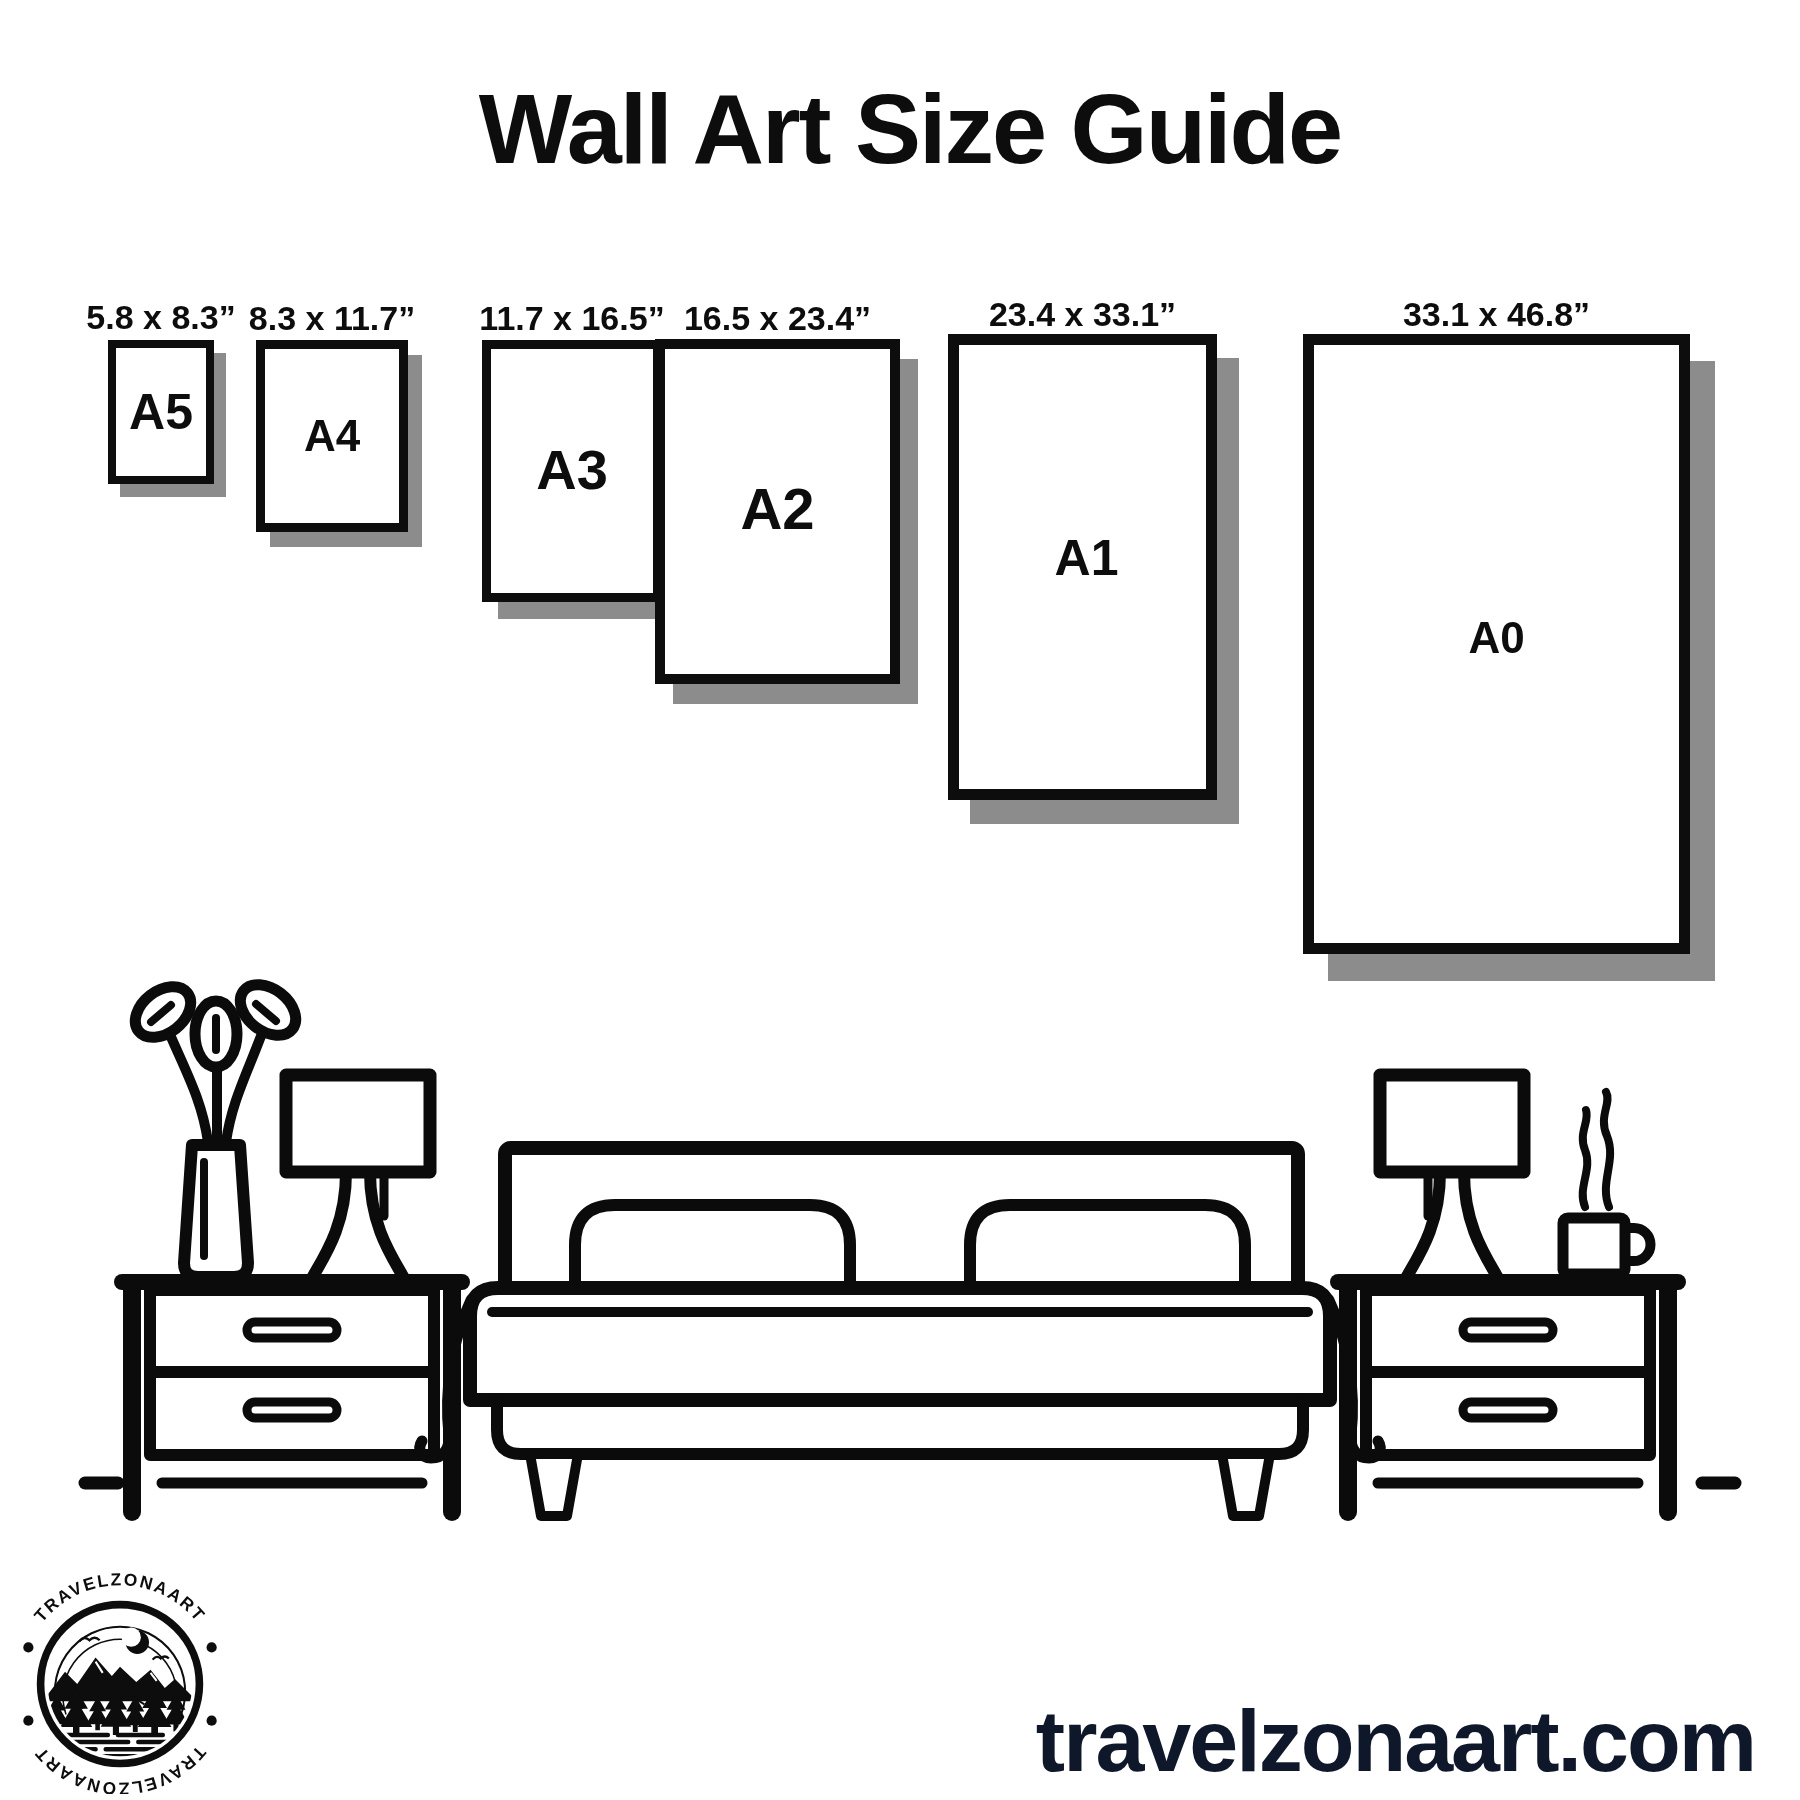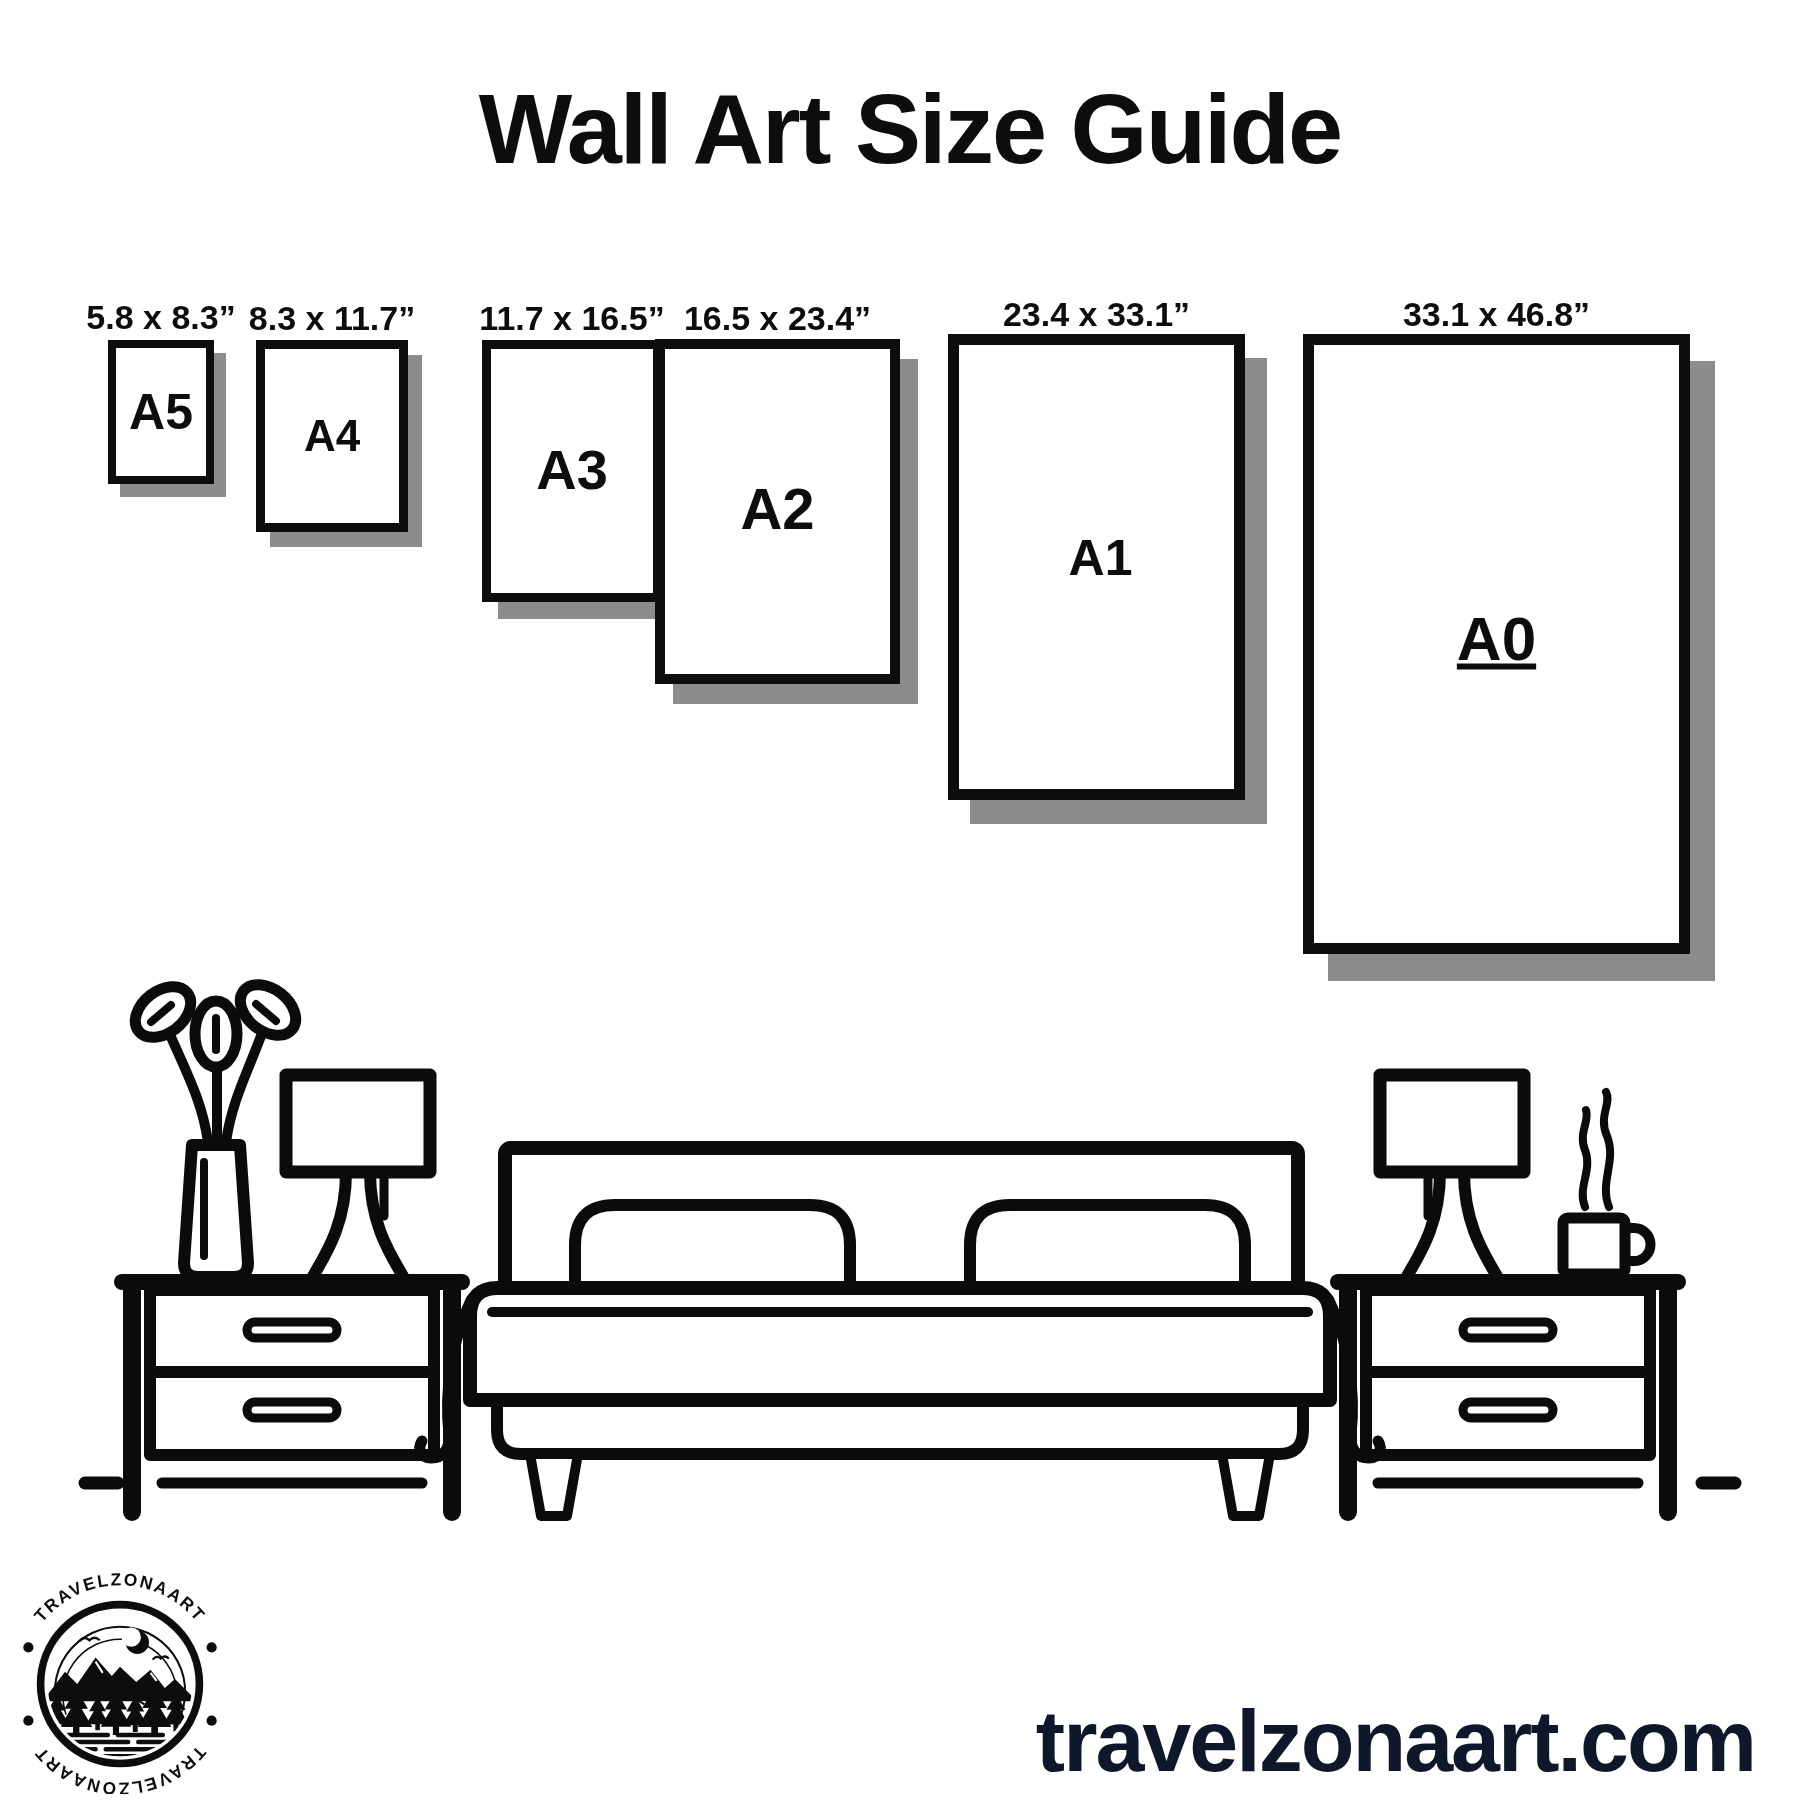--- a/index.html
+++ b/index.html
@@ -49,28 +49,28 @@
   <div class="frame" style="left:438px;top:340px;width:180px;height:262px;border-width:9px;box-shadow:16px 17px 0 #8c8c8c;margin-left:44px;">
     <div class="dims">11.7 x 16.5”</div>
     <div class="code" style="top:49%;font-size:56px;">A3</div>
   </div>
 
   <div class="frame" style="left:655px;top:339px;width:245px;height:345px;border-width:10px;box-shadow:18px 20px 0 #8c8c8c;">
     <div class="dims">16.5 x 23.4”</div>
     <div class="code" style="top:49%;font-size:58px;">A2</div>
   </div>
 
-  <div class="frame" style="left:948px;top:334px;width:297px;height:466px;border-width:11px;box-shadow:22px 24px 0 #8c8c8c;">
+  <div class="frame" style="left:948px;top:334px;width:269px;height:466px;border-width:11px;box-shadow:22px 24px 0 #8c8c8c;">
     <div class="dims">23.4 x 33.1”</div>
     <div class="code" style="top:48%;font-size:50px;margin-left:8px;">A1</div>
   </div>
 
   <div class="frame" style="left:1303px;top:334px;width:387px;height:620px;border-width:11px;box-shadow:25px 27px 0 #8c8c8c;">
     <div class="dims">33.1 x 46.8”</div>
-    <div class="code" style="top:49%;font-size:62px;text-decoration:underline;">A0</div>
+    <div class="code" style="top:49%;font-size:44px;">A0</div>
   </div>
 
   <svg id="scene" width="1800" height="620" viewBox="0 0 1800 620" xmlns="http://www.w3.org/2000/svg">
     <g stroke="#0b0b0b" fill="none" stroke-linecap="round" stroke-linejoin="round">
 
       <g>
         <rect x="505" y="188" width="793" height="142" rx="6" stroke-width="14"></rect>
         <path fill="#ffffff" stroke-width="12" d="M575,330 V285 Q575,245 615,245 H810 Q850,245 850,285 V330"></path>
         <path fill="#ffffff" stroke-width="12" d="M970,330 V285 Q970,245 1010,245 H1205 Q1245,245 1245,285 V330"></path>
         <path fill="#ffffff" stroke-width="14" d="M470,440 V356 Q470,328 498,328 H1302 Q1330,328 1330,356 V440 Z"></path>

